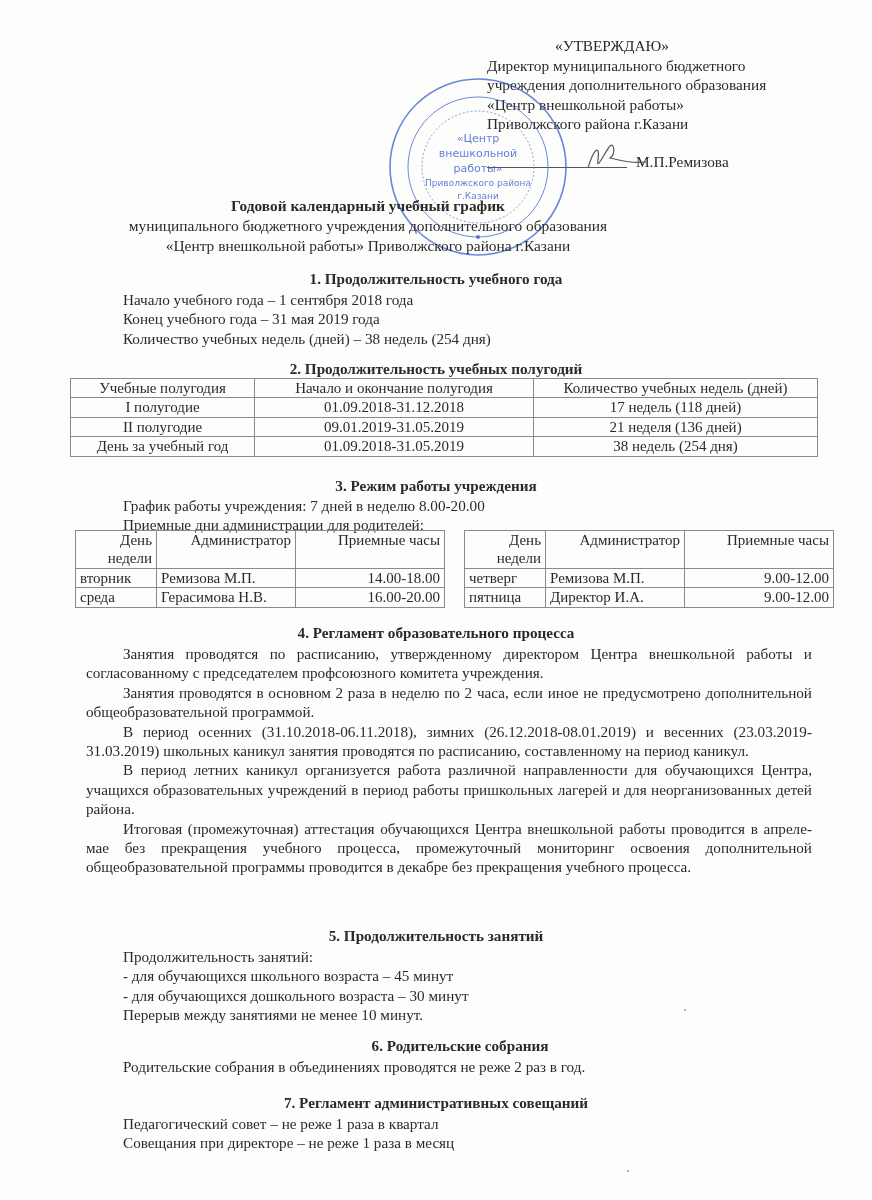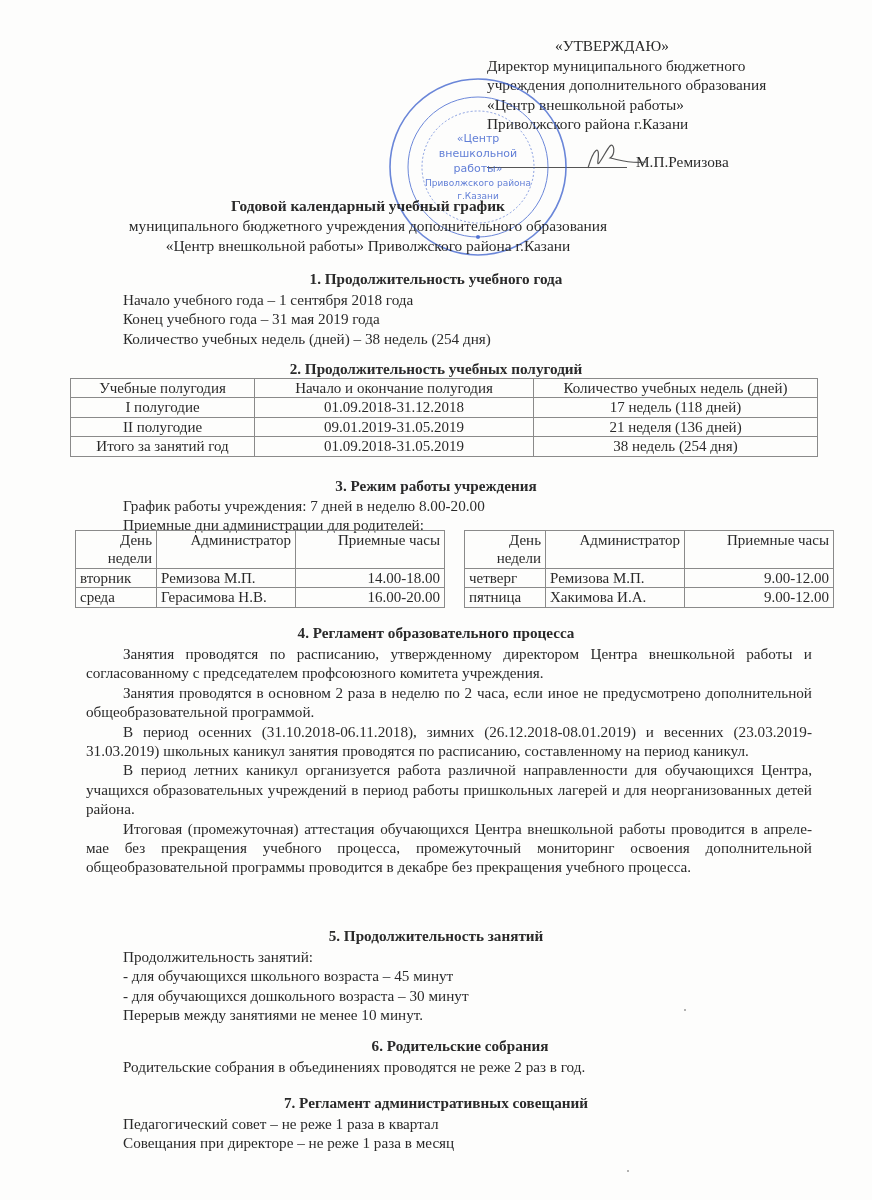--- a/index.html
+++ b/index.html
@@ -96,21 +96,21 @@
     <td>I полугодие</td>
     <td>01.09.2018-31.12.2018</td>
     <td>17 недель (118 дней)</td>
   </tr>
   <tr>
     <td>II полугодие</td>
     <td>09.01.2019-31.05.2019</td>
     <td>21 неделя (136 дней)</td>
   </tr>
   <tr>
-    <td>Итого за занятий год</td>
+    <td>День за учебный год</td>
     <td>01.09.2018-31.05.2019</td>
     <td>38 недель (254 дня)</td>
   </tr>
 </tbody>
   </table>
 
 <div class="abs sec-title" style="top:477px;">3. Режим работы учреждения</div>
 <div class="abs lines" style="top:496px;">
   <div>График работы учреждения: 7 дней в неделю 8.00-20.00</div>
   <div>Приемные дни администрации для родителей:</div>
@@ -143,21 +143,21 @@
     <td class="c" style="width:130px">Администратор</td>
     <td class="c">Приемные часы</td>
   </tr>
   <tr>
     <td>четверг</td>
     <td>Ремизова М.П.</td>
     <td class="c">9.00-12.00</td>
   </tr>
   <tr>
     <td>пятница</td>
-    <td>Хакимова И.А.</td>
+    <td>Директор И.А.</td>
     <td class="c">9.00-12.00</td>
   </tr>
 </tbody>
   </table>
 
 <div class="abs sec-title" style="top:624px;">4. Регламент образовательного процесса</div>
 <div class="abs para" style="top:644px;">
   <p>Занятия проводятся по расписанию, утвержденному директором Центра внешкольной работы и согласованному с председателем профсоюзного комитета учреждения.</p>
   <p>Занятия проводятся в основном 2 раза в неделю по 2 часа, если иное не предусмотрено дополнительной общеобразовательной программой.</p>
   <p>В период осенних (31.10.2018-06.11.2018), зимних (26.12.2018-08.01.2019) и весенних (23.03.2019-31.03.2019) школьных каникул занятия проводятся по расписанию, составленному на период каникул.</p>

